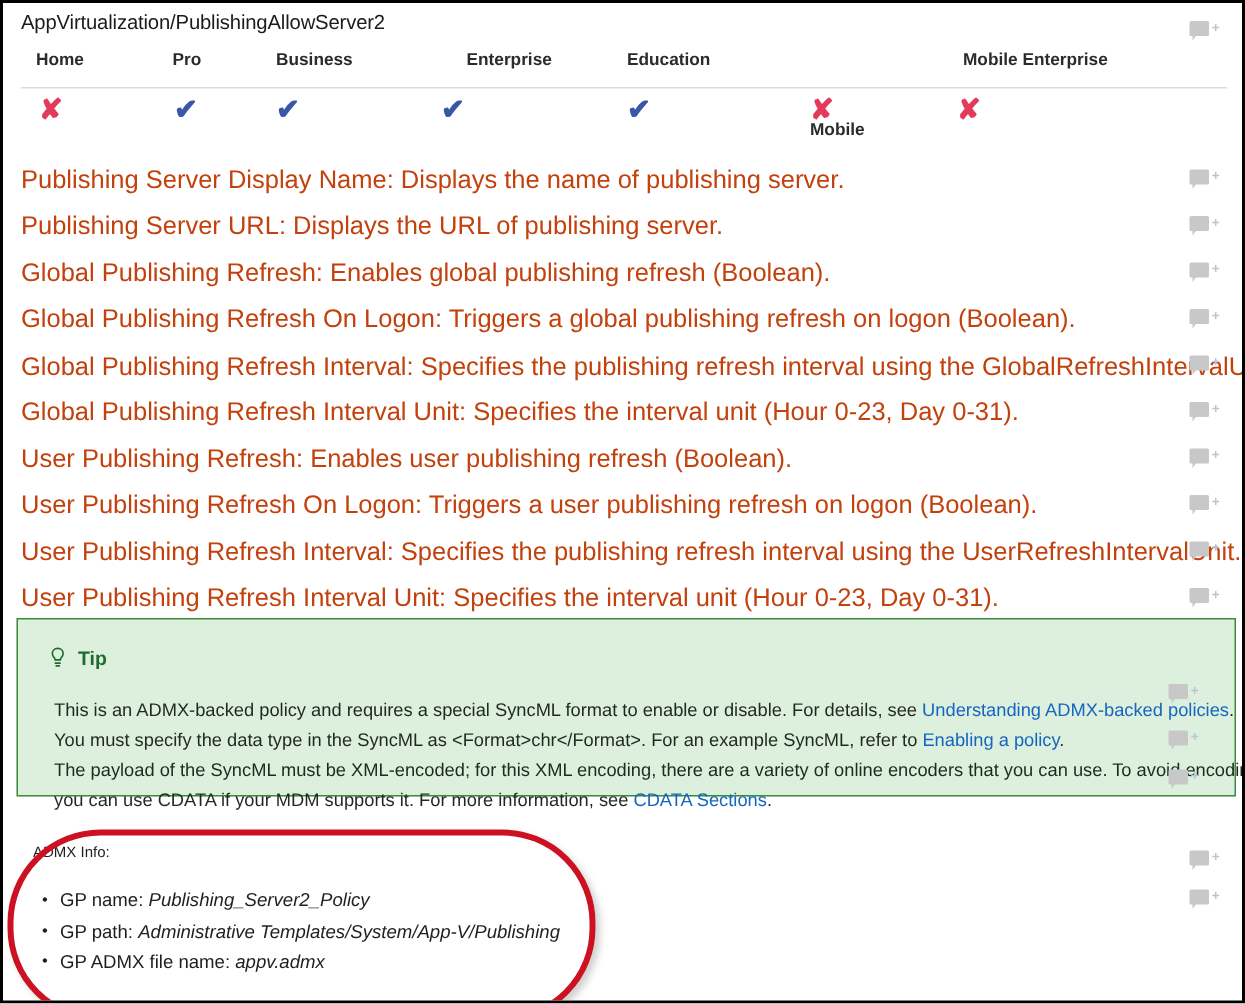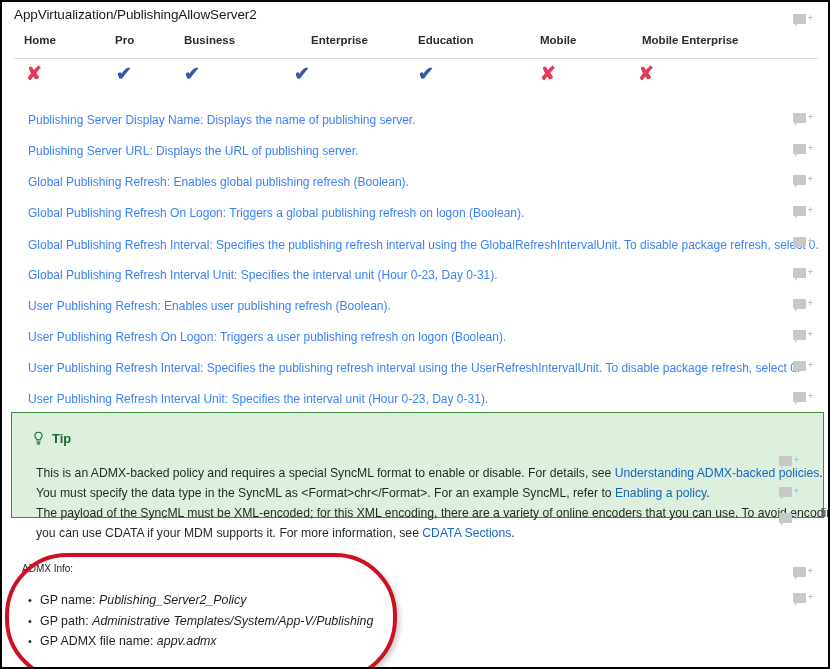--- a/index.html
+++ b/index.html
@@ -106,34 +106,33 @@
     font-weight: bold;
     line-height: 24px;
   }
   .mark-no  { color: #e23b5a; }
   .mark-yes { color: #3b56a8; font-weight: bold; }
 
   
   .para {
     position: absolute;
     left: 12px;
-    font-size: 12px;
-    color: #3b82f6;
+    font-size: 17px;
+    color: #c2410c;
     line-height: 16px;
     white-space: nowrap;
-    margin-left: 14px;
   }
 
   
   #tipbox {
     position: absolute;
     left: 9px;
     top: 410px;
     width: 813px;
-    height: 106px;
+    height: 119px;
     background: #ddf0dd;
     border: 1px solid #3c8a3c;
     box-sizing: border-box;
   }
   .tip-title {
     position: absolute;
     left: 20px;
     top: 18px;
     font-size: 13px;
     font-weight: bold;
@@ -215,21 +214,21 @@
 <div id="page">
 
   <div class="page-title">AppVirtualization/PublishingAllowServer2</div>
 
   <div class="plat-head">
       <span style="left: 22px;">Home</span>
       <span style="left: 113px;">Pro</span>
       <span style="left: 182px;">Business</span>
       <span style="left: 293px; padding-left: 16px;">Enterprise</span>
       <span style="left: 416px;">Education</span>
-      <span style="left: 538px;">Mobile</span>
+      <span style="left: 538px; margin-top: 47px;">Mobile</span>
       <span style="left: 640px;">Mobile Enterprise</span>
     </div>
   <div class="plat-rule"></div>
   <div class="plat-marks">
       <span class="mark-no" style="left: 24px;">✘</span>
       <span class="mark-yes" style="left: 114px;">✔</span>
       <span class="mark-yes" style="left: 182px;">✔</span>
       <span class="mark-yes" style="left: 292px;">✔</span>
       <span class="mark-yes" style="left: 416px;">✔</span>
       <span class="mark-no" style="left: 538px;">✘</span>

